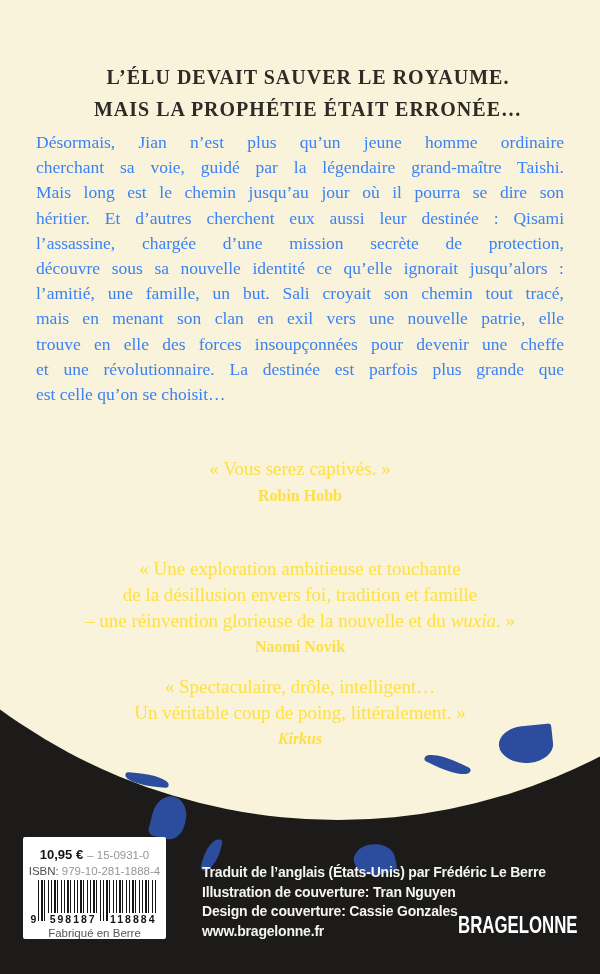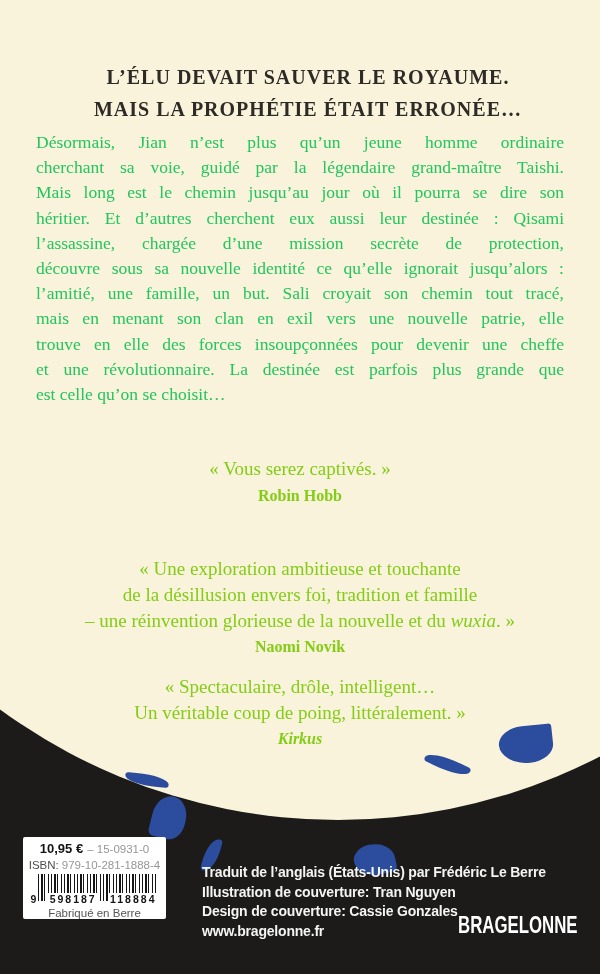--- a/index.html
+++ b/index.html
@@ -22,41 +22,41 @@
   .petal.p6 { left:204px; top:838px; width:15px; height:34px; border-radius:100% 4px 100% 4px; transform:rotate(14deg); }
   .petal.p7 { left:354px; top:844px; width:41px; height:31px; border-radius:70% 90% 8px 90%; transform:rotate(-12deg); }
 
   .tagline {
     position:absolute; left:0; top:53px; width:600px; margin:8px;
     text-align:center; font-size:20px; font-weight:700; letter-spacing:1px;
     line-height:32px; color:#2e2a25;
   }
   .synopsis {
     position:absolute; left:36px; top:130px; width:528px;
-    font-size:17.5px; line-height:25.2px; color:#22c55e;
+    font-size:17.5px; line-height:25.2px; color:#3b82f6;
   }
   .syn-line { text-align:justify; text-align-last:justify; white-space:normal; }
   .syn-line.last { text-align:left; text-align-last:left; }
 
-  .quote { position:absolute; left:0; width:600px; text-align:center; color:#84cc16; }
+  .quote { position:absolute; left:0; width:600px; text-align:center; color:#fde047; }
   .quote .q-line { font-size:19px; line-height:26px; }
   .quote .q-attr { font-size:16px; line-height:26px; font-weight:700; }
   .q1 { top:455px; }
   .q1 .q-line, .q1 .q-attr { line-height:27px; }
   .q2 { top:556px; }
   .q3 { top:674px; }
   .it { font-style:italic; }
 
   
   .price-box {
-    position:absolute; left:23px; top:837px; width:143px; height:82px;
+    position:absolute; left:23px; top:837px; width:143px; height:102px;
     background:#ffffff; border-radius:2px;
     font-family:"Liberation Sans", sans-serif;
     display:flex; flex-direction:column; align-items:center;
-    box-sizing:border-box; 
+    box-sizing:border-box; padding-top:6px;
   }
   .price-row { margin-top:2px; white-space:nowrap; }
   .price { font-size:13px; font-weight:700; color:#141414; }
   .ref { font-size:11.5px; color:#969696; margin-left:4px; }
   .isbn-row { margin-top:2px; font-size:11.5px; white-space:nowrap; }
   .isbn-label { color:#4d4d4d; margin-right:3px; }
   .isbn-num { color:#969696; }
   .barcode { position:relative; margin-top:3px; width:128px; height:46px; }
   .bars {
     position:absolute; left:7px; right:2px; top:0; bottom:4px;

